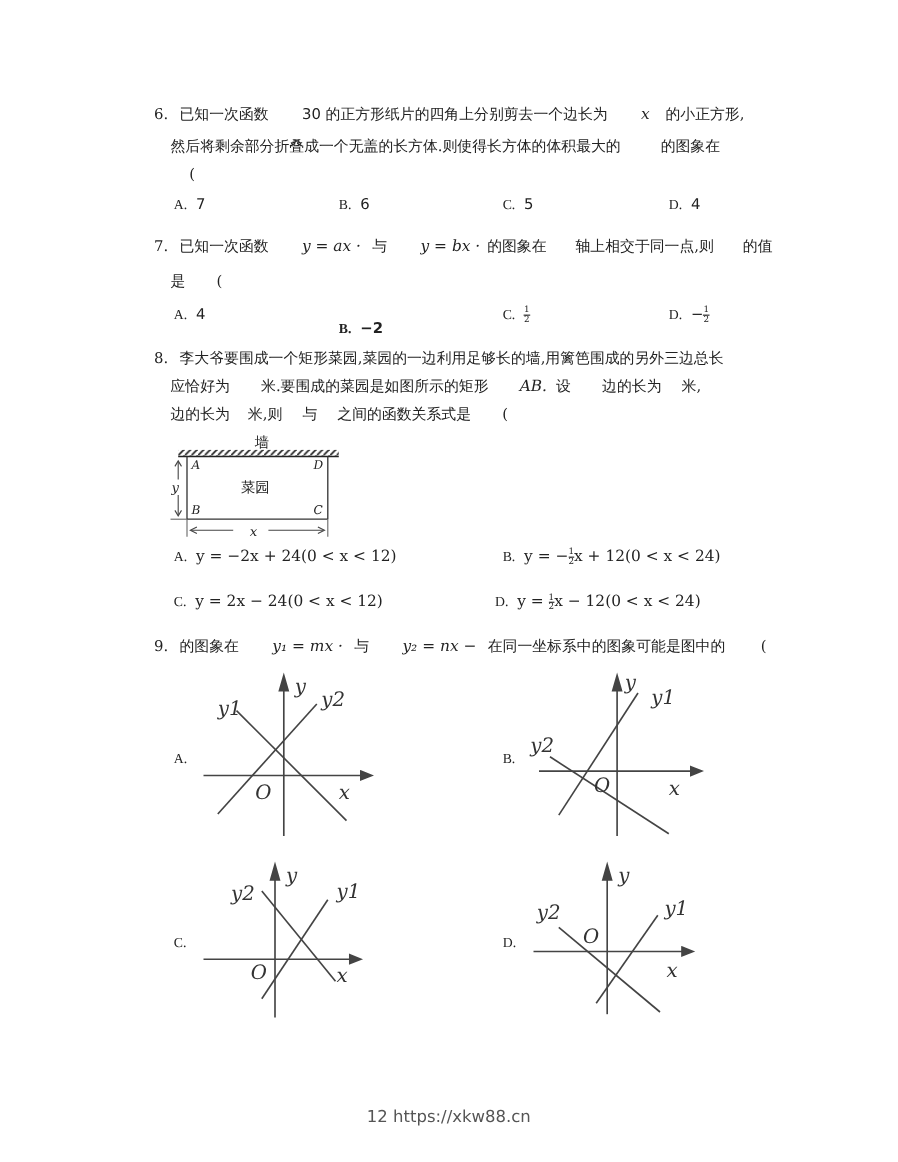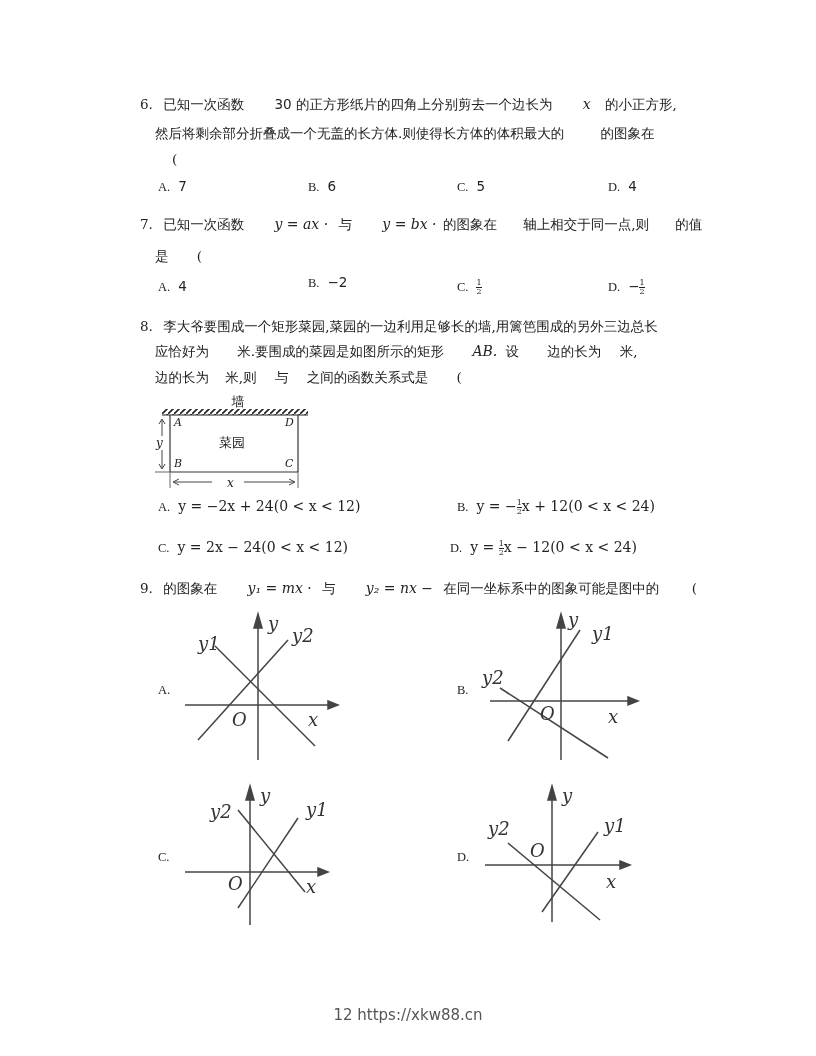--- a/index.html
+++ b/index.html
@@ -59,21 +59,21 @@
     <span style="margin-left:22px">轴上相交于同一点,则</span>
     <span style="margin-left:22px">的值</span>
   </div>
   <div class="ln" style="left:155px;top:247px;">
     <span>是</span>
     <span style="margin-left:24px">(</span>
   </div>
   <div class="opt" style="left:158px;top:276px;">
     <span class="optl">A.</span><span class="num">4</span>
   </div>
-  <div class="opt" style="left:308px;top:272px;">
+  <div class="opt" style="left:308px;top:289px;font-weight:bold;">
     <span class="optl">B.</span><span class="num">−2</span>
   </div>
   <div class="opt" style="left:457px;top:276px;">
     <span class="optl">C.</span><span class="num"></span><span class="frac"><span>1</span><span class="bar">2</span></span>
   </div>
   <div class="opt" style="left:608px;top:276px;">
     <span class="optl">D.</span><span class="num">−</span><span class="frac"><span>1</span><span class="bar">2</span></span>
   </div>
 </div>
 

